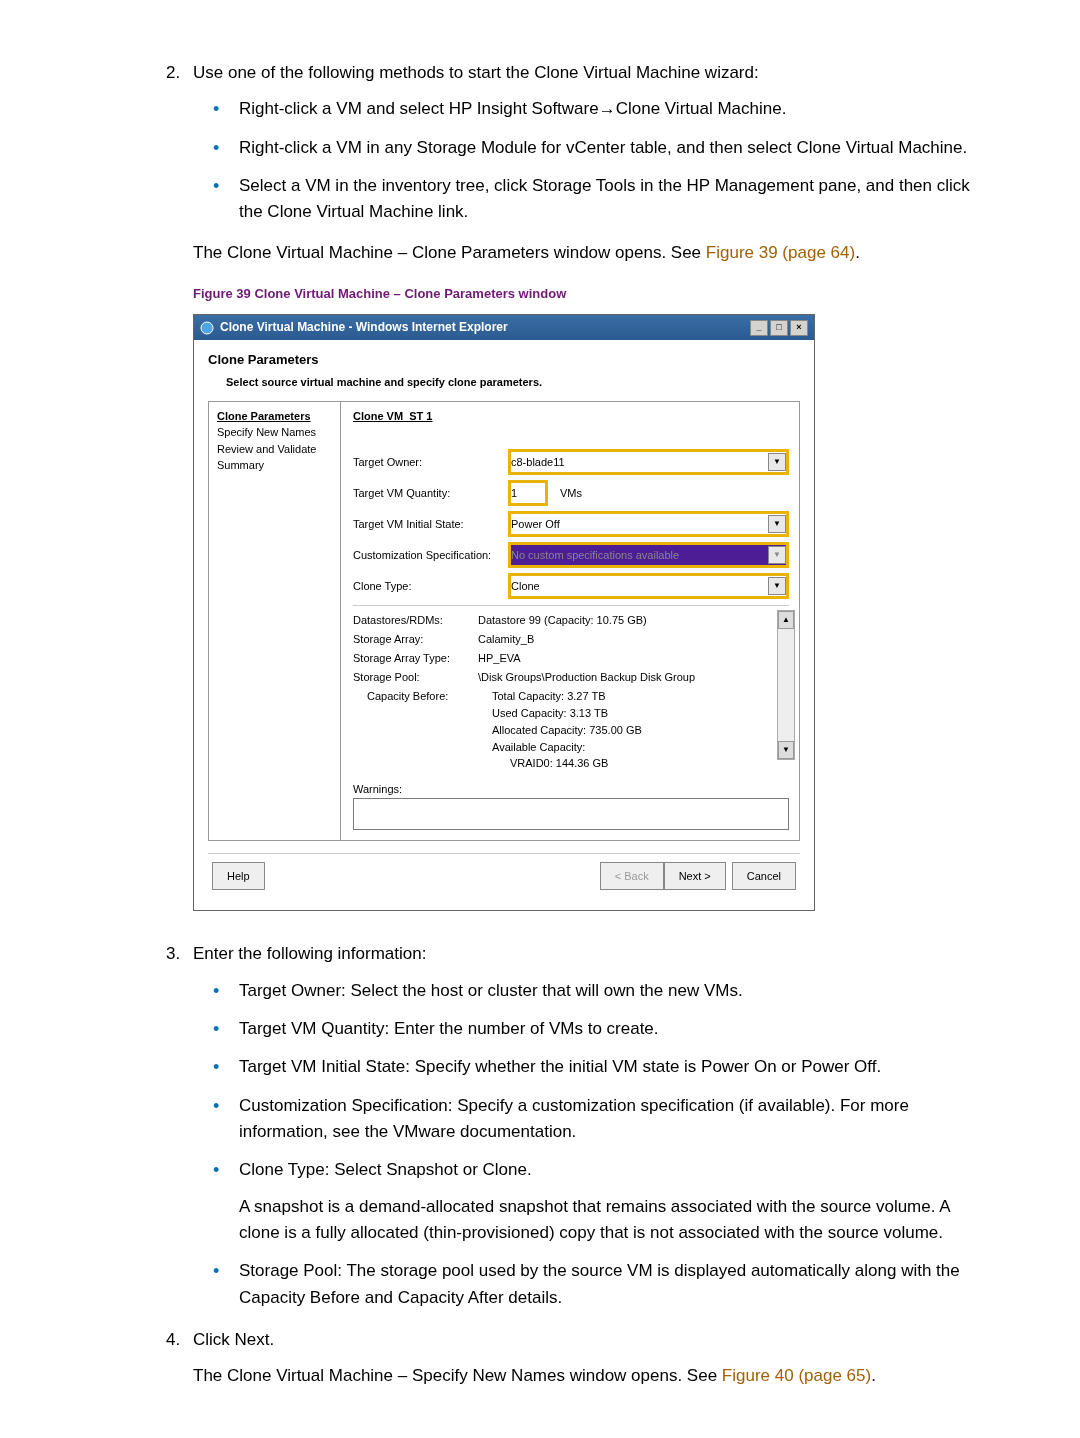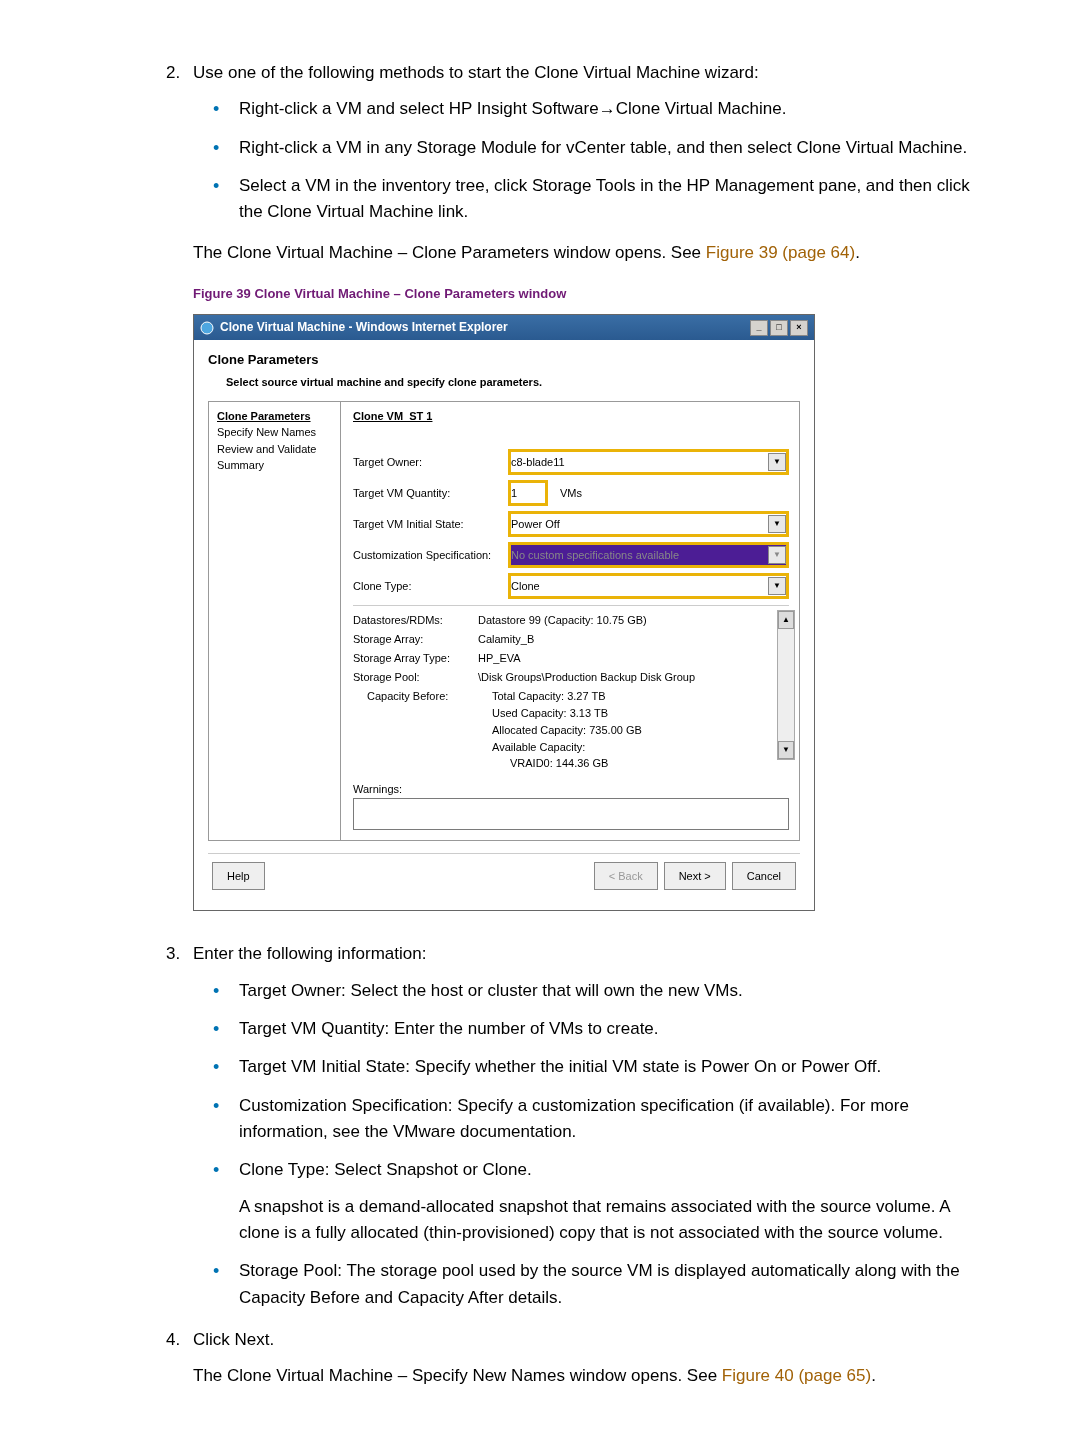--- a/index.html
+++ b/index.html
@@ -171,21 +171,21 @@
               <span>Warnings:</span>
               <input type="text" style="">
             </div>
           </div>
         </div>
 
         <div class="btns">
           <span class="btn">Help</span>
           <span class="spacer"></span>
           <span class="btn dis">&lt; Back</span>
-          <span class="btn" style="margin-left:6px">Next &gt;</span>
+          <span class="btn" style="margin-left:0">Next &gt;</span>
           <span class="btn" style="margin-left:6px">Cancel</span>
         </div>
       </div>
     </div>
   </li>
 
   <li>
     <span>Enter the following information:</span>
     <ul class="bul">
       <li><b>Target Owner</b><span>: Select the host or cluster that will own the new VMs.</span></li>

